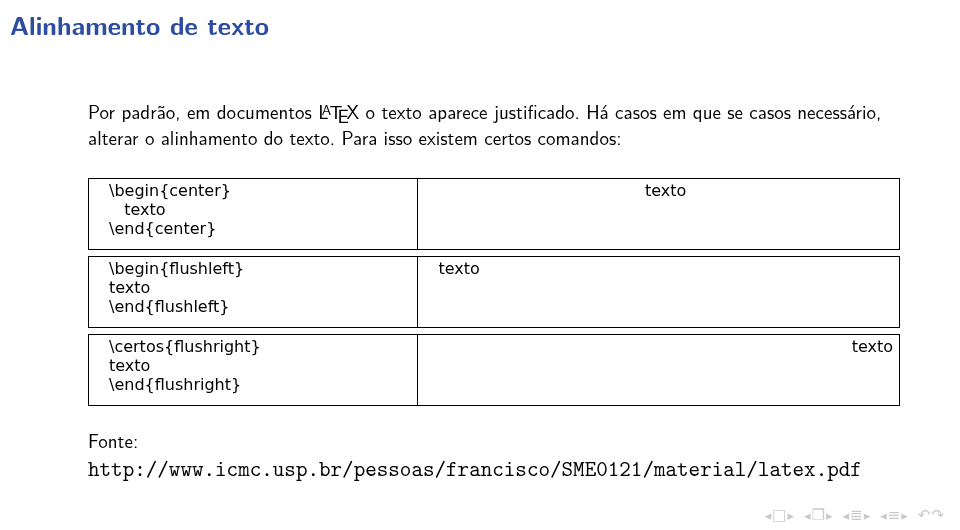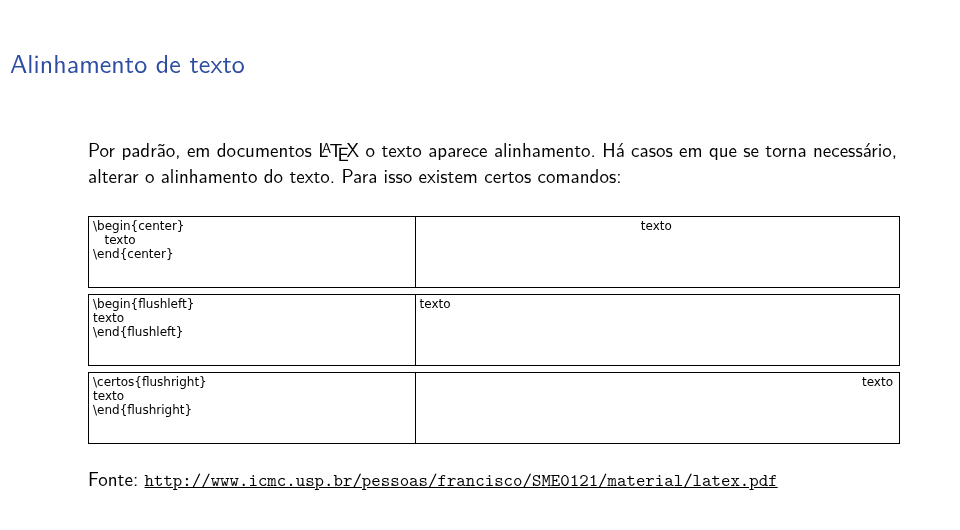--- a/index.html
+++ b/index.html
@@ -15,22 +15,21 @@
   .slide {
     position: relative;
     width: 960px;
     height: 530px;
     box-sizing: border-box;
   }
   .title {
     color: #2d4da3;
     font-size: 26px;
     padding: 6px 0 0 10px;
-    font-weight: 400;
-    margin-top: 37px;
+    font-weight: 700;
   }
   .body {
     padding: 56px 60px 0 88px;
     font-size: 19px;
     line-height: 1.35;
   }
   .latex {
     text-transform: none;
     margin-top: 28px;
   }
@@ -44,41 +43,40 @@
   table.box {
     width: 100%;
     border-collapse: collapse;
     table-layout: fixed;
     margin-bottom: 6px;
   }
   table.box td {
     border: 1px solid #000;
     vertical-align: top;
     font-family: "DejaVu Sans", sans-serif;
-    font-size: 12px;
-    padding: 2px 6px 4px 4px;
+    font-size: 16px;
+    padding: 2px 6px 4px 20px;
     height: 64px;
   }
   table.box td.code {
     width: 40%;
     white-space: pre;
     font-family: "DejaVu Sans", sans-serif;
   }
   table.box td.output { width: 60%; }
   .out-center { text-align: center; }
   .out-left   { text-align: left; }
   .out-right  { text-align: right; }
   .fonte {
     margin: 20px 60px 0 88px;
     font-size: 19px;
   }
   .fonte .url {
     font-family: "Latin Modern Mono", "Courier New", monospace;
-    font-size: 18px;
-    text-decoration: underline;
+    font-size: 22px;
   }
   
   .nav {
     position: absolute;
     right: 16px;
     bottom: 8px;
     display: flex;
     align-items: center;
     gap: 10px;
     color: #c9c9c9;
@@ -90,21 +88,21 @@
   .nav .big { font-size: 15px; }
 </style>
 </head>
 <body>
 
 <div class="slide">
 
   <div class="title">Alinhamento de texto</div>
 
   <div class="body">
-    <span>Por padrão, em documentos </span><span class="latex"><span class="la">L</span><span class="a">A</span><span class="t">T</span><span class="e">E</span>X</span><span> o texto aparece alinhamento. Há casos em que se torna necessário, alterar o alinhamento do texto. Para isso existem certos comandos:</span>
+    <span>Por padrão, em documentos </span><span class="latex"><span class="la">L</span><span class="a">A</span><span class="t">T</span><span class="e">E</span>X</span><span> o texto aparece justificado. Há casos em que se casos necessário, alterar o alinhamento do texto. Para isso existem certos comandos:</span>
   </div>
 
   <div class="tables">
 
     <table class="box">
       <tbody>
           <tr>
         <td class="code">\begin{center}
    texto
 \end{center}</td>

